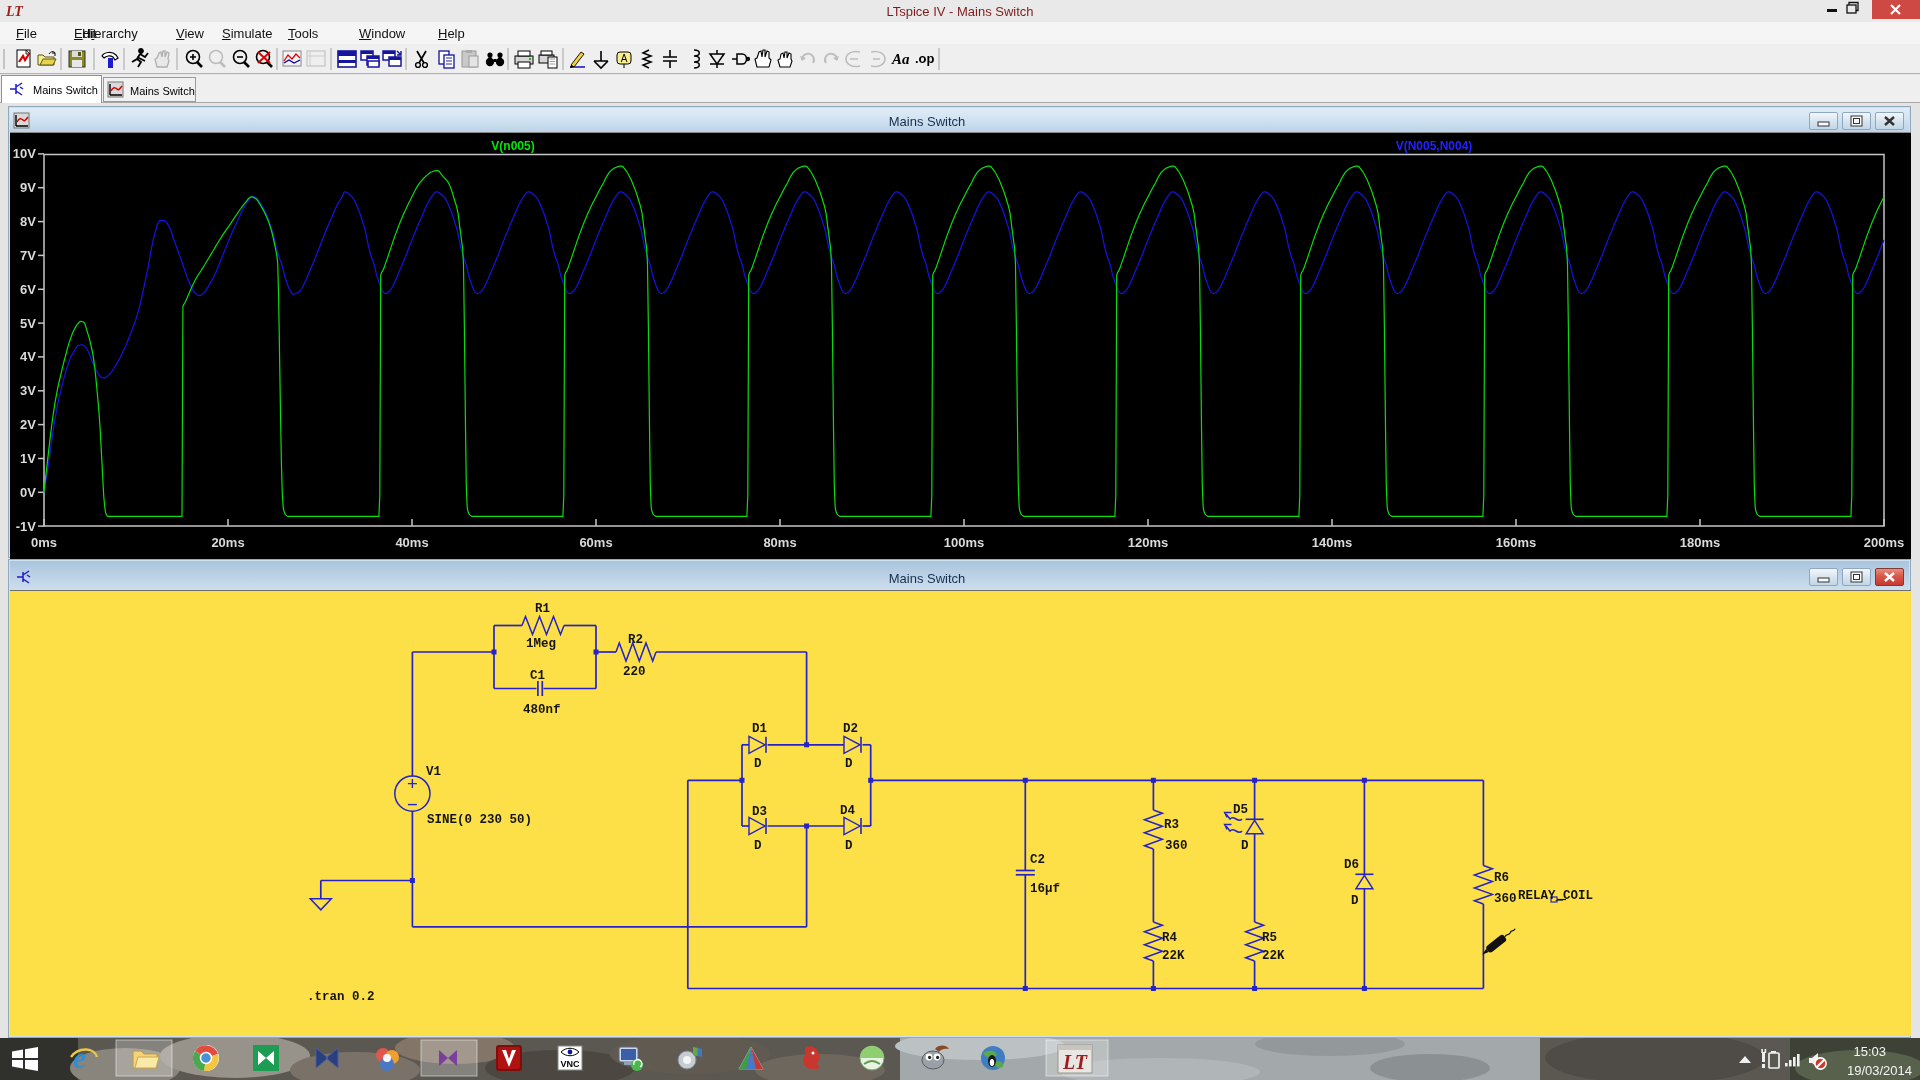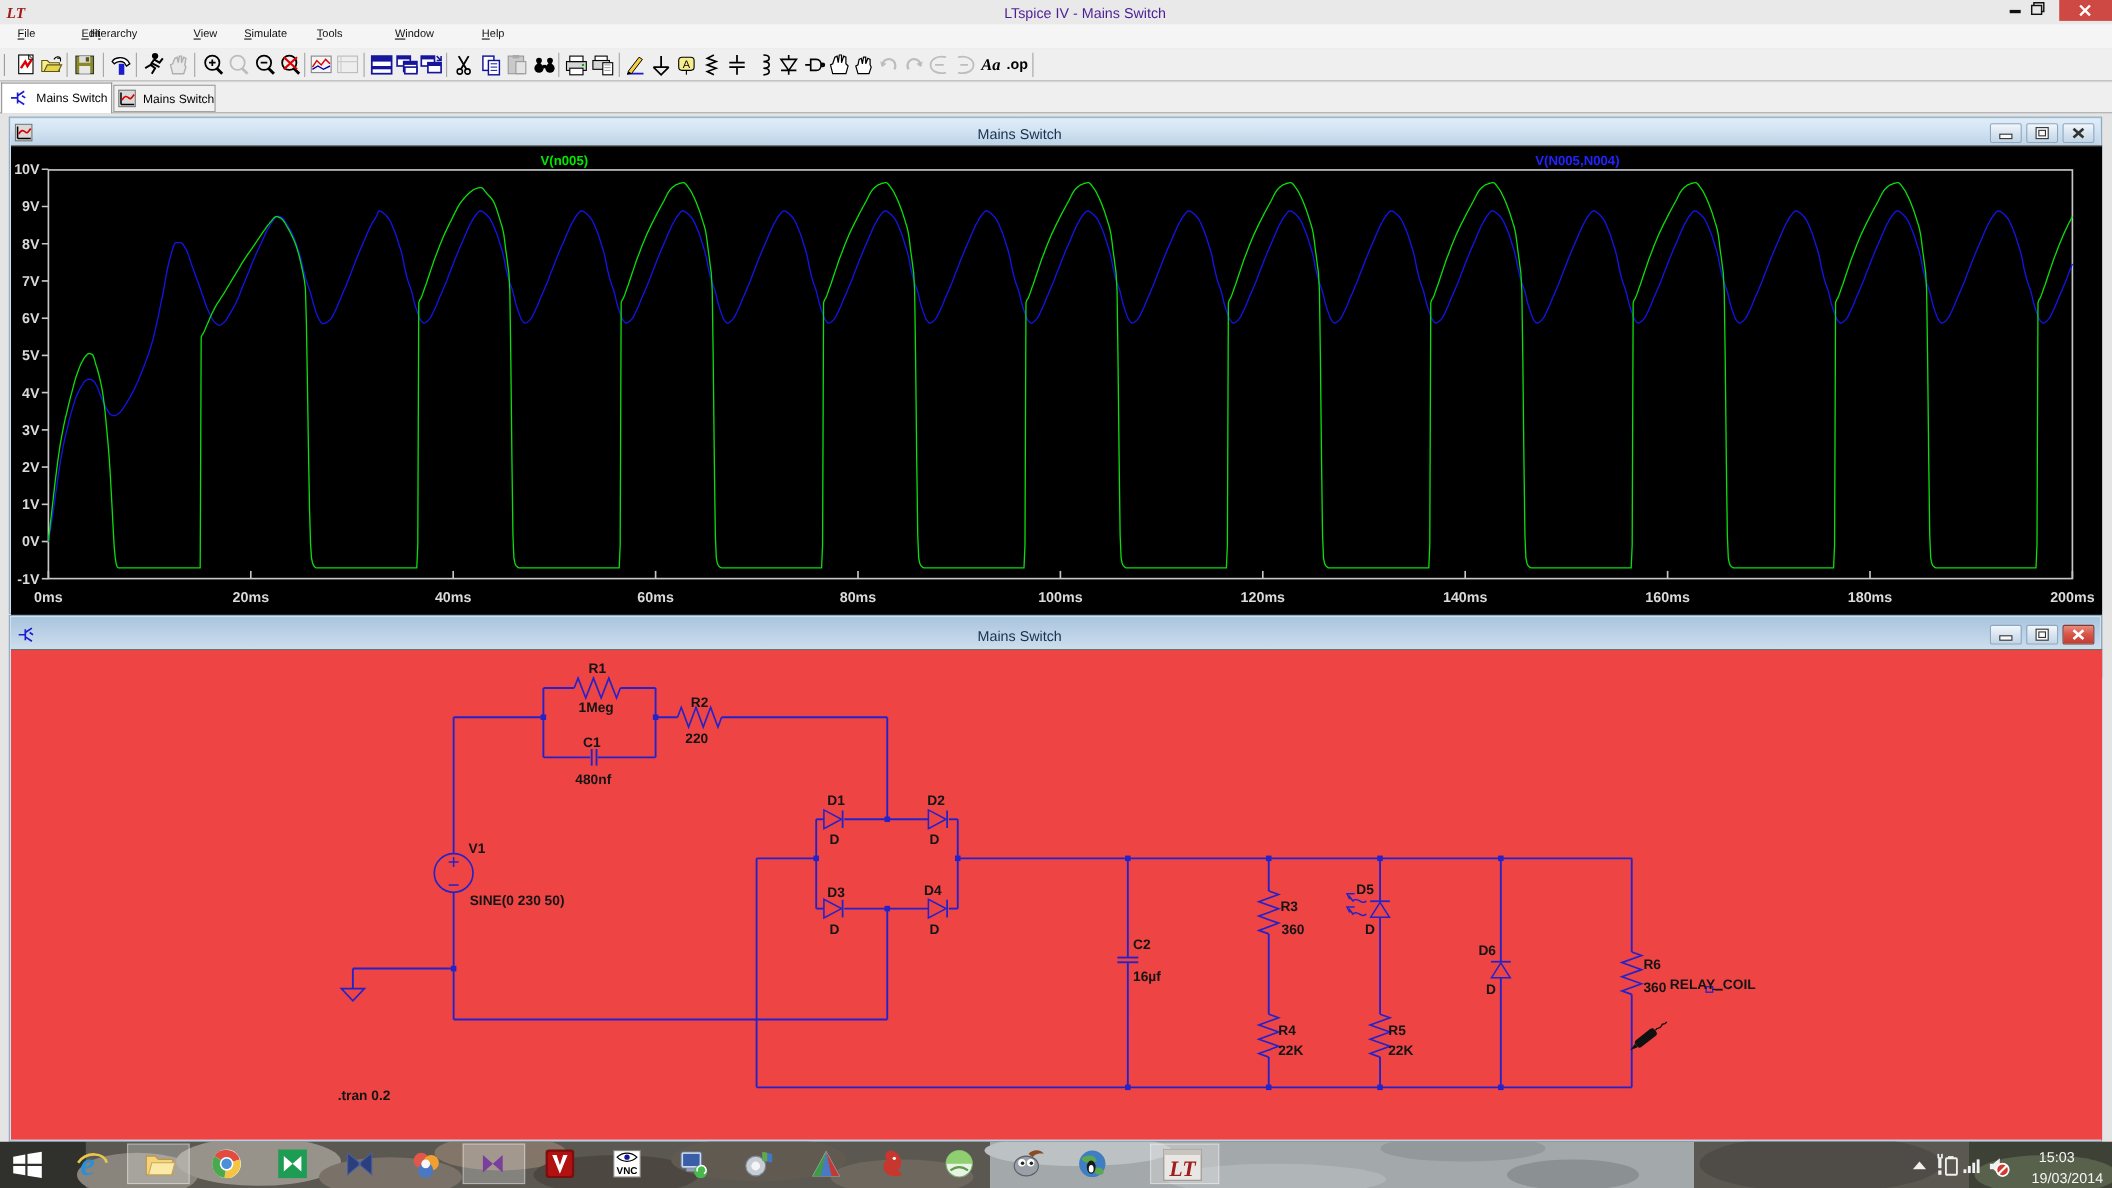--- a/index.html
+++ b/index.html
@@ -1,37 +1,37 @@
 <!DOCTYPE html>
 <html><head><meta charset="utf-8"><style>
 *{margin:0;padding:0;box-sizing:border-box}
 html,body{width:1920px;height:1080px;overflow:hidden;background:#e4e4e4;
   font-family:"Liberation Sans",sans-serif;}
 .abs{position:absolute}
 #titlebar{left:0;top:0;width:1920px;height:22px;background:#e9e9e9;}
-#apptitle{left:860px;top:4px;width:200px;text-align:right;font-size:13px;color:#4c1d95;}
+#apptitle{left:860px;top:4px;width:200px;text-align:center;font-size:13px;color:#7f1d1d;}
 #closecap{left:1872px;top:0;width:48px;height:19px;background:#cf4944;color:#fff;
   text-align:center;font-size:12px;line-height:18px;}
-#menubar{left:0;top:22px;width:1920px;height:22px;background:#f5f5f5;font-size:10px;color:#111;}
+#menubar{left:0;top:22px;width:1920px;height:22px;background:#f5f5f5;font-size:13px;color:#111;}
 .mi{position:absolute;top:4px}
 #toolbar{left:0;top:44px;width:1920px;height:30px;background:#efefef;border-bottom:1px solid #b3b3b3;}
 #tabbar{left:0;top:75px;width:1920px;height:28px;background:#efefef;}
 #tabline{left:0;top:102px;width:1920px;height:1px;background:#a9a9a9;}
 .tab{position:absolute;height:28px;font-size:12px;color:#000;}
 #tab1{left:1px;top:75px;width:101px;background:#fff;border:1px solid #919191;border-bottom:none;}
 #tab2{left:103px;top:77px;width:93px;background:#f1f1f1;border:1px solid #9a9a9a;height:25px;}
 .win{position:absolute;border:1px solid #8fa9bf;background:#cfe0ee;}
 .wtitle{position:absolute;left:1px;top:1px;right:1px;height:24px;
   background:linear-gradient(#e0edf8,#d2e3f2 45%,#bcd3e7);}
 .wtext{position:absolute;top:5px;font-size:13px;color:#16304f;width:160px;text-align:center;left:838px;}
 .wbtn{position:absolute;top:3px;width:29px;height:18px;border:1px solid #8fa8c0;border-radius:2px;
   background:linear-gradient(#f2f7fb,#d8e5f0 50%,#c3d5e6);}
 .wbtnred{background:linear-gradient(#e88d7e,#d9574a 45%,#c43a31);border-color:#7e3a34}
 #wavecontent{left:1px;top:25px;width:1901px;height:484px;background:#000;border-top:1px solid #8a8a8a;}
-#schcontent{left:1px;top:30px;width:1901px;height:446px;background:#ef4444;border-top:1px solid #6e6e6e;}
+#schcontent{left:1px;top:30px;width:1901px;height:446px;background:#fde047;border-top:1px solid #6e6e6e;font-family:Liberation Mono, monospace;}
 #taskbar{left:0;top:1038px;width:1920px;height:42px;background:#55524e;}
 u{text-decoration:underline}
 </style></head><body>
 <div id="titlebar" class="abs"></div>
 <svg class="abs" style="left:5px;top:3px" width="26" height="16">
     <text x="1" y="13" font-size="14" font-weight="bold" font-style="italic" fill="#a11d1d" font-family="Liberation Serif">LT</text>
   </svg>
 <div id="apptitle" class="abs">LTspice IV - Mains Switch</div>
 <svg class="abs" style="left:1822px;top:0" width="20" height="18">
     <rect x="5" y="9" width="10" height="3" fill="#111"></rect>

